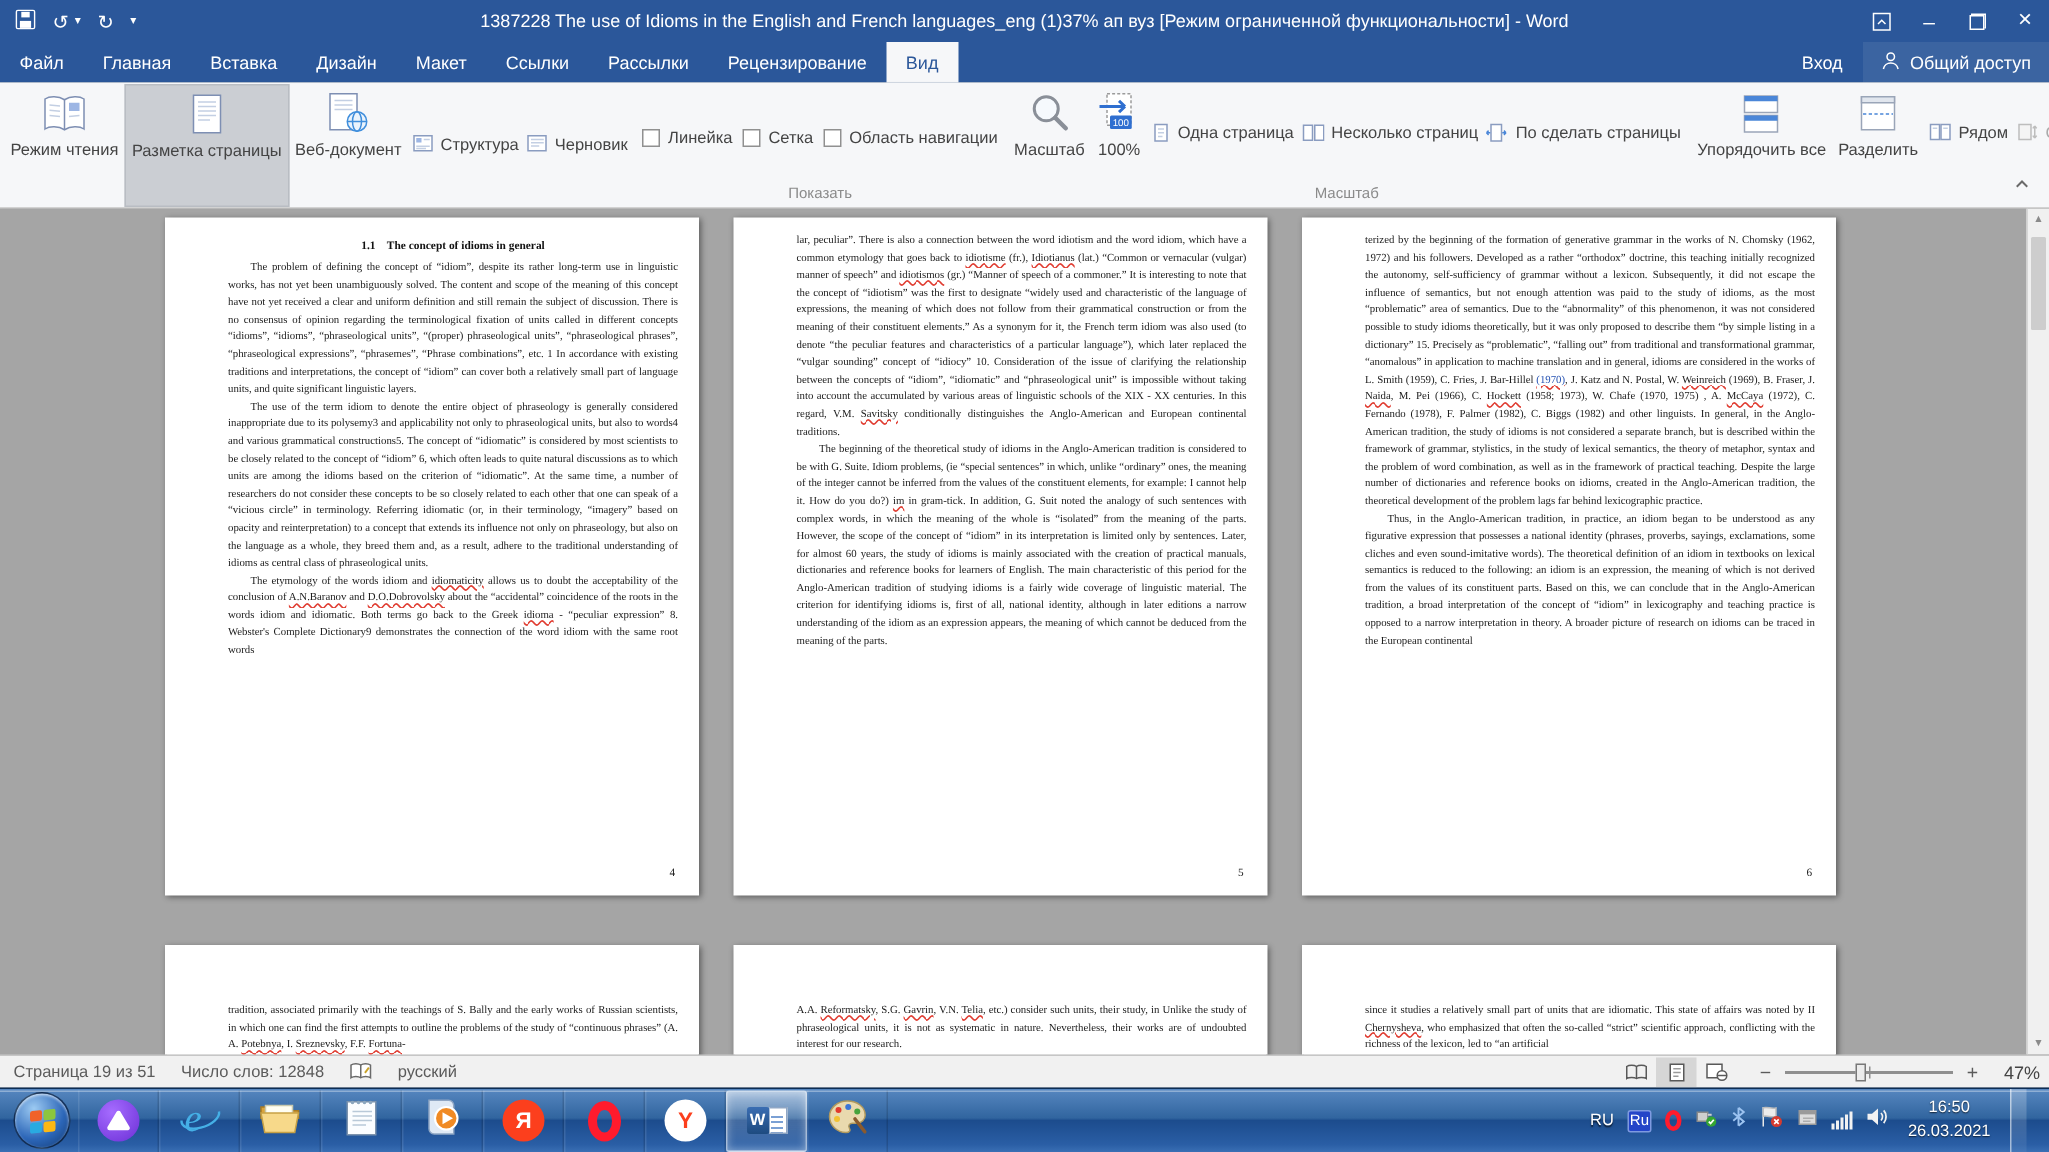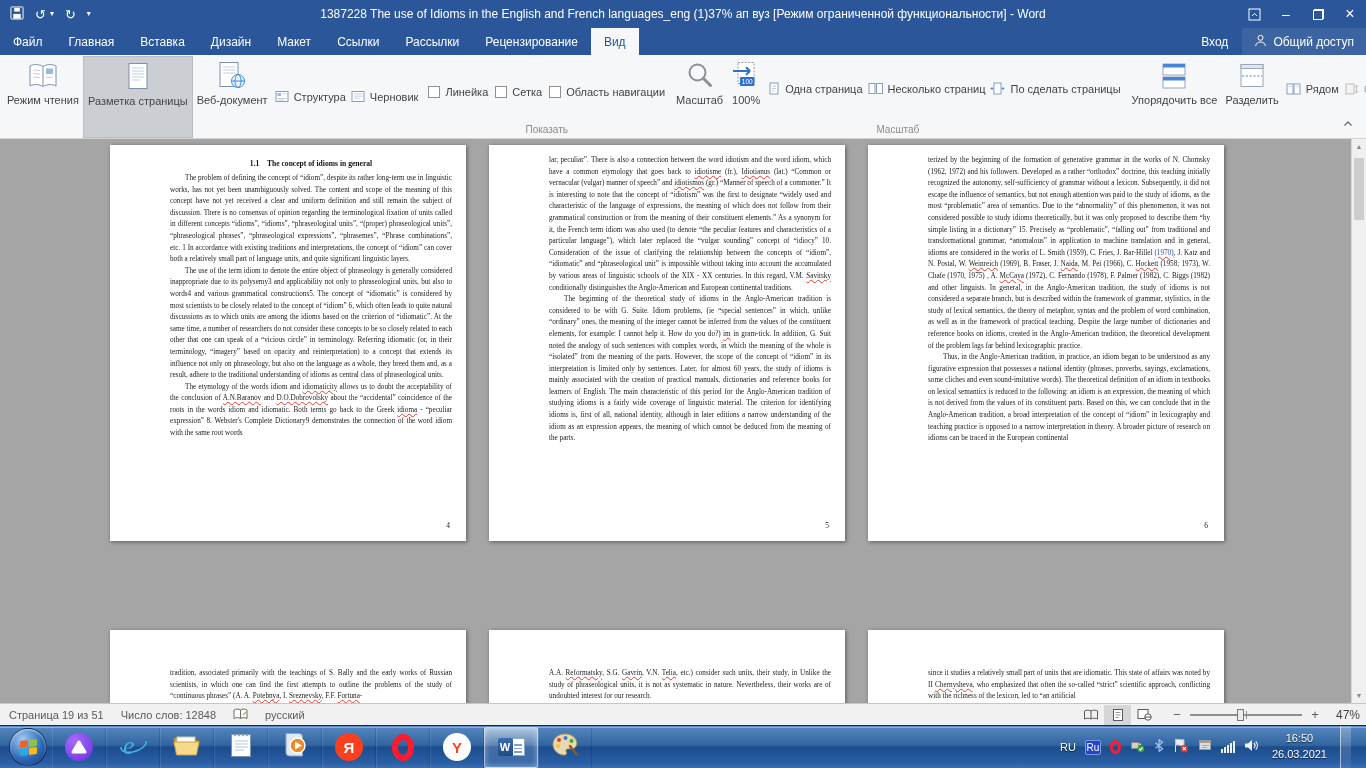--- a/index.html
+++ b/index.html
@@ -42,21 +42,21 @@
   .smallbtn{display:flex;align-items:center;gap:5px;font-size:11px;color:#444;white-space:nowrap;line-height:1}
   .smallbtn.dis{color:#a9a9a9}
   .chk{width:12px;height:12px;border:1px solid #909090;background:#fff;flex:0 0 auto}
   .chevron{position:absolute;right:13px;bottom:7px}
 
   
   .docarea{position:relative;height:564px;background:#a5a5a5;overflow:hidden}
   .pagerow{position:absolute;display:flex;gap:23px;left:110px}
   .row1{top:6px}
   .row2{top:491px}
-  .page{width:356px;height:396px;background:#fff;box-shadow:1px 1px 4px rgba(0,0,0,.45);position:relative;padding:10px 14px 0 60px;overflow:hidden;flex:0 0 auto}
+  .page{width:356px;height:452px;background:#fff;box-shadow:1px 1px 4px rgba(0,0,0,.45);position:relative;padding:10px 14px 0 42px;overflow:hidden;flex:0 0 auto}
   .page.partial{padding-top:38px}
   .page-heading{font-family:"Liberation Serif",serif;font-size:7.6px;font-weight:bold;text-align:center;margin:4px 0 5px;color:#111}
   .page-heading:empty{display:none}
   .para{font-family:"Liberation Serif",serif;font-size:7.2px;line-height:11.6px;text-align:justify;color:#1b1b1b;text-indent:15px}
   .para.noind{text-indent:0}
   .pagenum{position:absolute;bottom:11px;right:16px;font-family:"Liberation Serif",serif;font-size:7.5px;color:#222}
   .sp{text-decoration:underline;text-decoration-style:wavy;text-decoration-color:#e03c31;text-decoration-thickness:1px;text-underline-offset:1px}
   .bl{color:#2451b2}
   .v-scroll{position:absolute;top:0;right:0;width:15px;height:100%;background:#f0f0f0;border-left:1px solid #d6d6d6}
   .vs-arrow{height:15px;display:flex;align-items:center;justify-content:center;font-size:7px;color:#8a8a8a}

